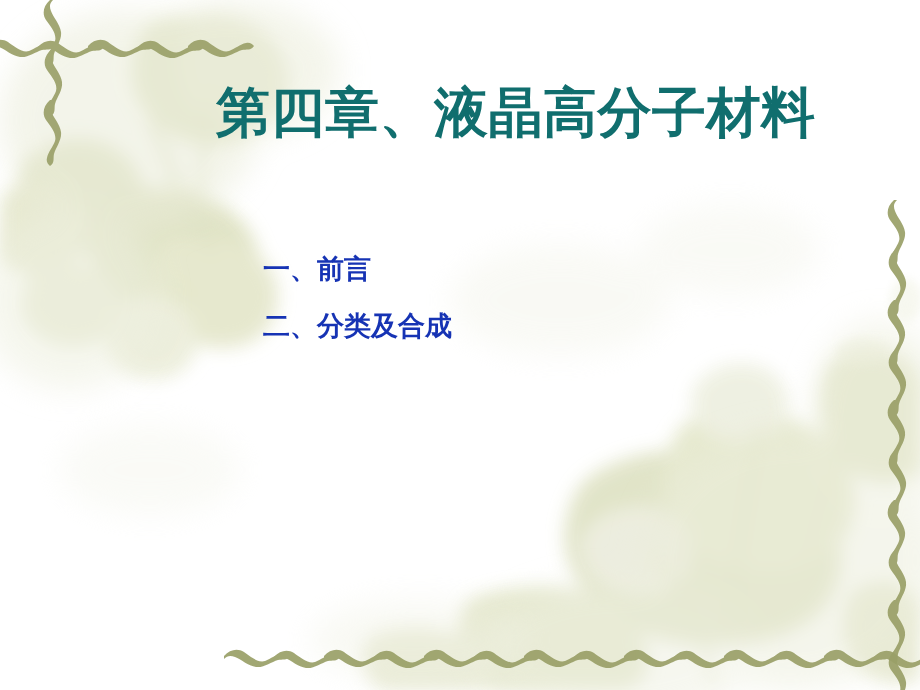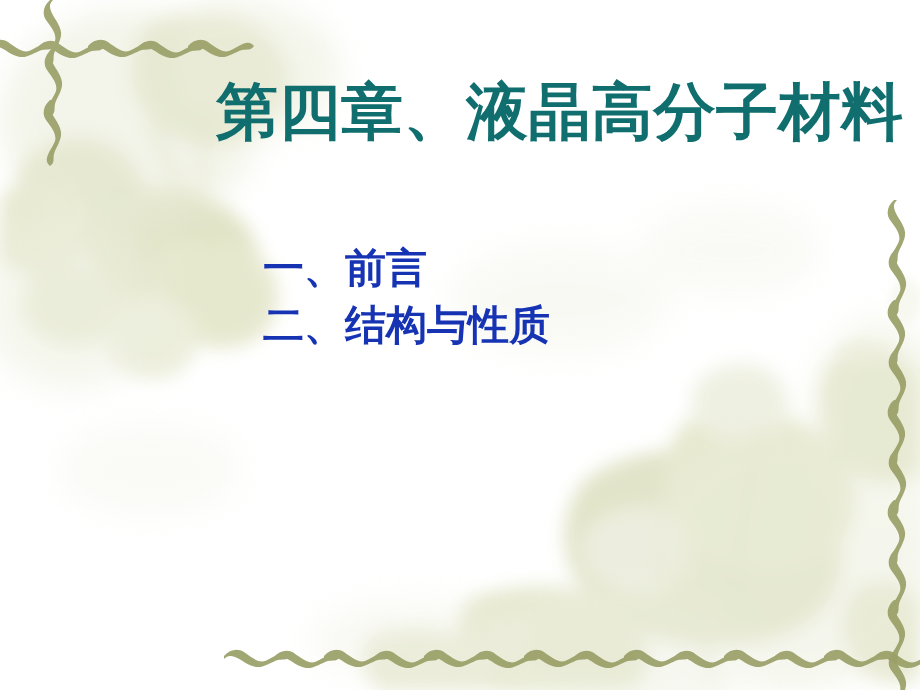--- a/index.html
+++ b/index.html
@@ -48,40 +48,40 @@
     height: 690px;
     z-index: 2;
   }
 
   .slide-title {
     position: absolute;
     left: 216px;
     top: 79px;
     width: 600px;
     font-family: "DejaVu Serif", "Liberation Serif", serif;
-    font-size: 62px;
+    font-size: 54px;
     line-height: 66px;
     font-weight: 700;
     letter-spacing: 0.5px;
     color: #106e6e;
     white-space: nowrap;
   }
 
   .outline-list {
     position: absolute;
     left: 263px;
     top: 240px;
     margin: 0;
     padding: 0;
     list-style: none;
   }
 
   .outline-item {
     font-family: "DejaVu Serif", "Liberation Serif", serif;
-    font-size: 41px;
+    font-size: 27px;
     line-height: 57px;
     font-weight: 700;
     color: #1633b4;
     white-space: nowrap;
     letter-spacing: 0px;
   }
 </style>
 </head>
 <body>
 
@@ -257,17 +257,17 @@
       <use href="#hseg" x="650" y="1"></use>
     </g>
   </svg>
 
   <div id="content-layer">
 
     <div class="slide-title">第四章、液晶高分子材料</div>
 
     <ul class="outline-list">
       <li class="outline-item">一、前言</li>
-      <li class="outline-item">二、结构与性质</li>
+      <li class="outline-item">二、分类及合成</li>
     </ul>
 
   </div>
 </div>
 
 </body></html>

